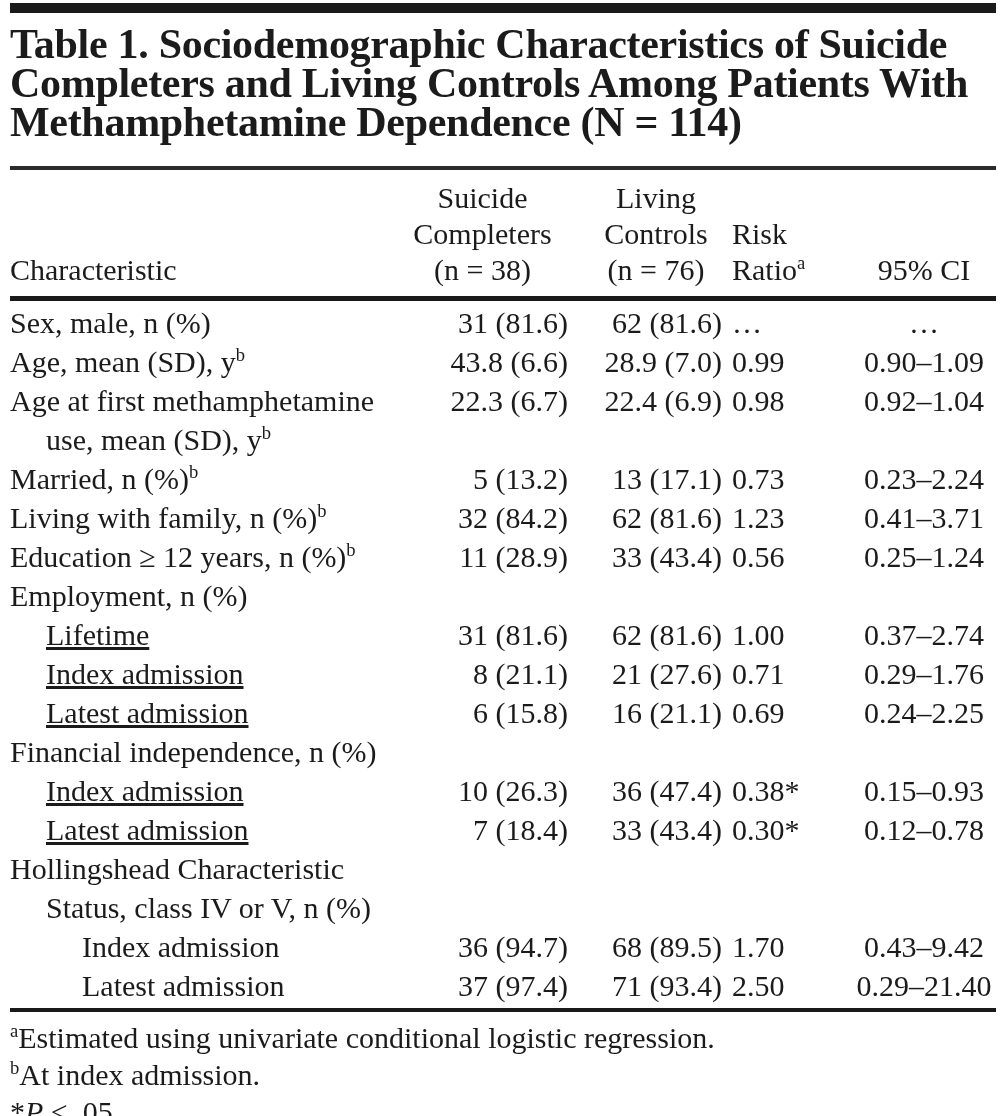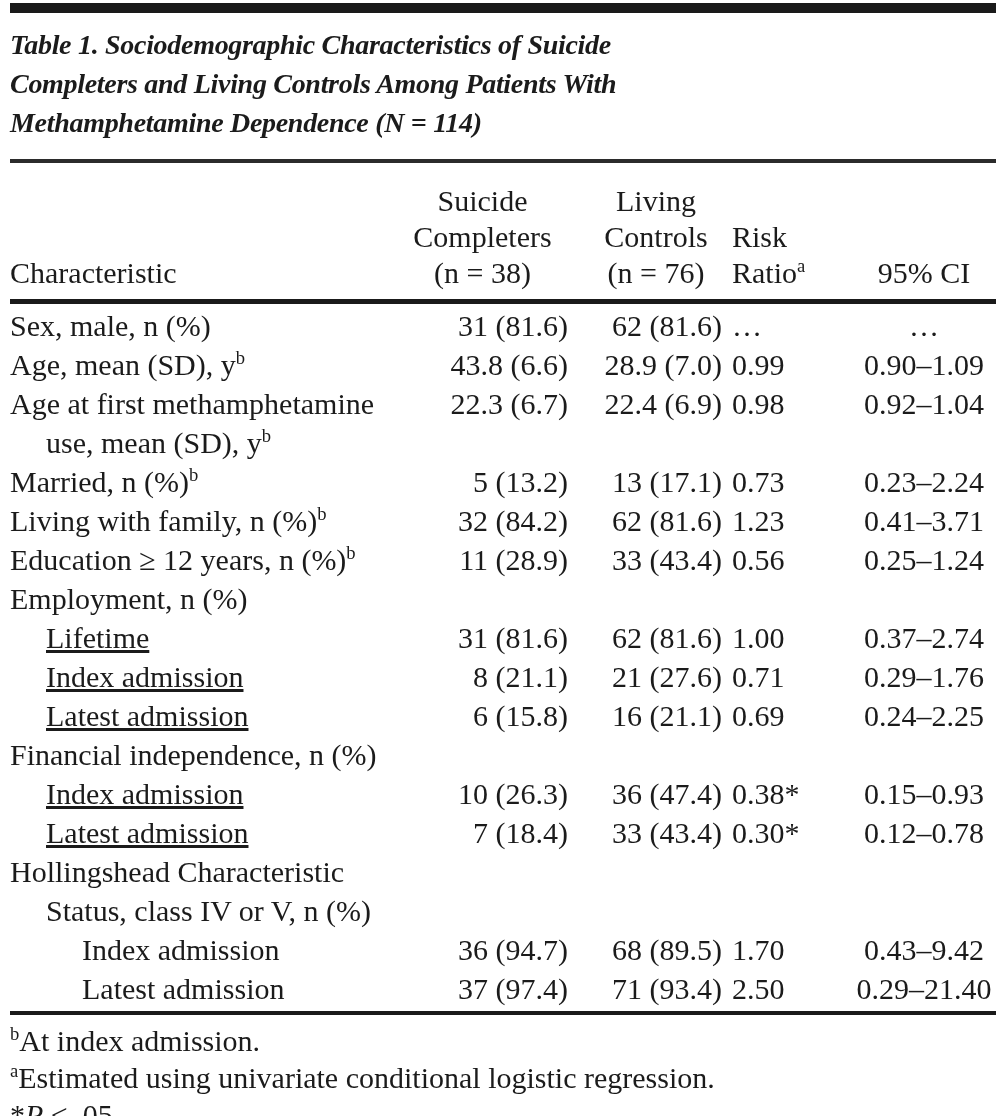--- a/index.html
+++ b/index.html
@@ -8,25 +8,24 @@
     background: #ffffff;
     color: #1b1b1b;
     font-family: "Liberation Serif", "DejaVu Serif", serif;
     overflow: hidden;
   }
   .page { padding: 3px 8px 0 10px; }
 
   .topbar { height: 10px; background: #1a1a1a; margin-bottom: 10px; }
 
   .title {
-    font-size: 28px; font-weight: bold;
+    font-size: 42px; font-weight: bold;
     line-height: 39px; letter-spacing: -0.3px;
     white-space: pre-line;
-    padding: 2px 0 17px 0;
-    font-style: italic;
+    padding: 2px 0 24px 0;
   }
 
   .rule-title { border-top: 4px solid #2b2b2b; }
   .rule-head  { border-top: 5px solid #1a1a1a; }
   .rule-foot  { border-top: 4px solid #1a1a1a; }
 
   .tr { display: flex; }
   .td { flex: 0 0 auto; }
 
   .c-label { width: 375px; }
@@ -34,21 +33,21 @@
   .c-n2 { width: 152px; text-align: right; padding-right: 10px; box-sizing: border-box; }
   .c-rr { width: 120px; }
   .c-ci { width: 144px; text-align: center; }
 
   .header-row {
     align-items: flex-end;
     padding: 10px 0 8px 0;
     font-size: 30px; line-height: 36px;
   }
   .header-row .c-n1, .header-row .c-n2 { text-align: center; padding-right: 0; }
-  .header-row .hc { white-space: pre-line; margin-top: 10px; }
+  .header-row .hc { white-space: pre-line; }
 
   .tbody { padding: 2px 0 3px 0; }
   .tbody .td { font-size: 30px; line-height: 39px; }
   .lbl.indent-1 .l1 { padding-left: 36px; text-decoration: underline; }
   .lbl.indent-2 .l1 { padding-left: 72px; }
   .l1, .l2 { display: block; }
   .l2 { padding-left: 36px; }
 
   sup {
     font-size: 0.62em;
@@ -262,19 +261,19 @@
       <div class="td c-n1 n1">37 (97.4)</div>
       <div class="td c-n2 n2">71 (93.4)</div>
       <div class="td c-rr rr">2.50</div>
       <div class="td c-ci ci">0.29–21.40</div>
     </div>
   </div>
 
   <div class="rule-foot"></div>
 
   <div class="footnotes">
+    <span class="fn"><sup>a</sup><span>Estimated using univariate conditional logistic regression.</span></span>
     <span class="fn"><sup>b</sup><span>At index admission.</span></span>
-    <span class="fn"><sup>a</sup><span>Estimated using univariate conditional logistic regression.</span></span>
     <span class="fn"><span>*</span><span class="italic">P</span><span> &lt; .05.</span></span>
     <span class="fn">Symbol: … = matched by design.</span>
   </div>
 
 </div>
 
 </body></html>

